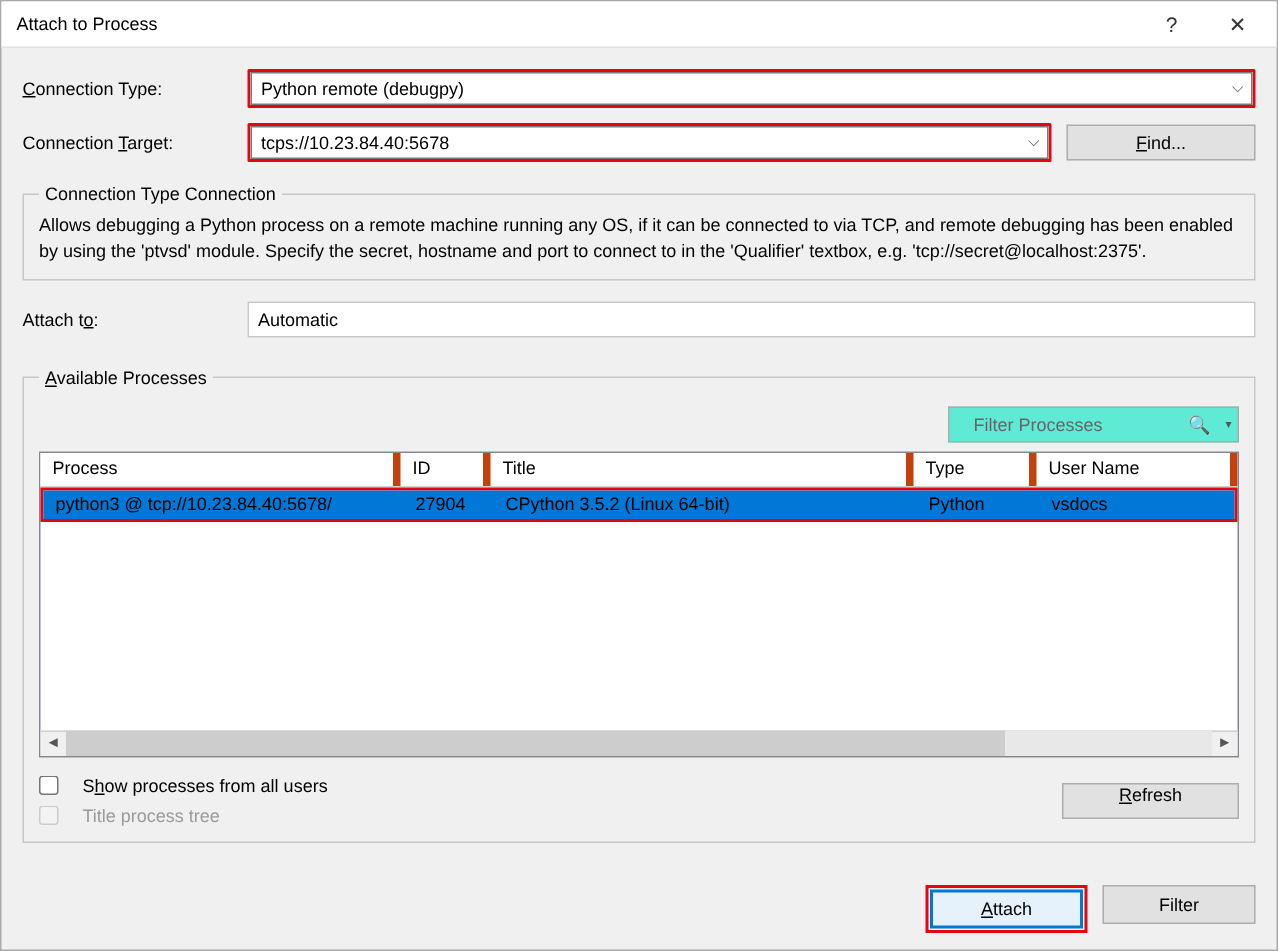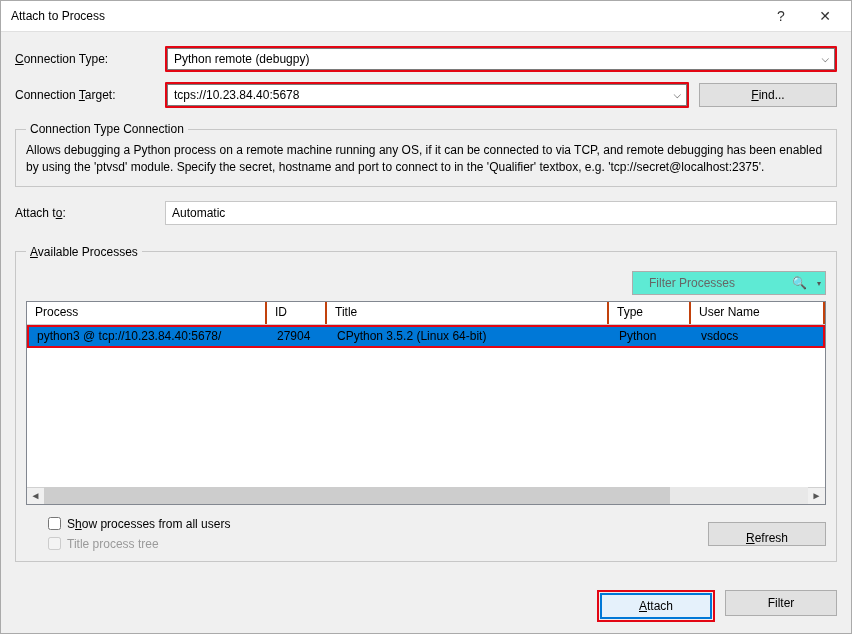--- a/index.html
+++ b/index.html
@@ -68,21 +68,21 @@
       display: flex;
       align-items: center;
       position: relative;
     }
     .select .chev {
       position: absolute; right: 5px; top: 50%;
       transform: translateY(-50%);
       font-size: 10px; color: #555;
     }
     .find-btn {
-      width: 138px; height: 24px;
+      width: 126px; height: 24px;
       margin-left: 10px;
       background: #e1e1e1;
       border: 1px solid #adadad;
       font-size: 12px;
       display:flex;align-items:center;justify-content:center;
     }
     fieldset.info {
       border: 1px solid #c7c7c7;
       padding: 6px 10px 10px 10px;
       margin: 4px 0 14px 0;
@@ -134,21 +134,21 @@
       display:flex; flex-direction:column;
       min-height: 204px;
     }
     .grid-head {
       display:flex;
       background:#fff;
       border-bottom:1px solid #d0d0d0;
       height:23px;
       font-size:12px;
     }
-    .col { padding:3px 8px; border-right:2px solid #c2410c; overflow:hidden; white-space:nowrap; text-overflow:ellipsis; }
+    .col { padding:3px 8px; border-right:5px solid #c2410c; overflow:hidden; white-space:nowrap; text-overflow:ellipsis; }
     .c-proc { width:240px; }
     .c-id   { width:60px; }
     .c-title{ width:282px; }
     .c-type { width:82px; }
     .c-user { flex:1; }
     .grid-body { flex:1; position:relative; }
     .row-hl {
       position:absolute; top:0; left:0; right:0;
       border:2px solid #e30613;
     }
@@ -162,35 +162,35 @@
       height:17px; background:#f0f0f0;
       border-top:1px solid #d0d0d0;
       display:flex; align-items:center;
       position:relative;
     }
     .grid-scroll .arrow { width:17px; text-align:center; font-size:10px; color:#555; }
     .grid-scroll .track { flex:1; height:17px; background:#e8e8e8; position:relative; }
     .grid-scroll .thumb { position:absolute; left:0; top:0; height:100%; width:82%; background:#cdcdcd; }
     .chk-row { display:flex; align-items:center; margin-top:12px; justify-content:space-between; }
     .chk-col { display:flex; flex-direction:column; gap:6px;}
-    .chk { display:flex; align-items:center; gap:6px; font-size:12px;margin-left:22px;}
+    .chk { display:flex; align-items:center; gap:16px; font-size:12px;}
     .chk input { width:13px;height:13px; }
     .chk.disabled { color:#9a9a9a; }
     .refresh-btn {
       width:118px; height:24px;
       background:#e1e1e1; border:1px solid #adadad;
       font-size:12px;
-      display:flex;align-items:flex-end;justify-content:center;
+      display:flex;align-items:flex-start;justify-content:center;
     }
     .footer {
       display:flex; justify-content:flex-end; gap:10px;
       padding: 14px 14px 14px 14px;
     }
     .btn {
-      width:112px; height:26px;
+      width:102px; height:26px;
       background:#e1e1e1; border:1px solid #adadad;
       font-size:12px;
       display:flex;align-items:center;justify-content:center;
     }
     .attach-hl {
       border:2px solid #e30613; padding:1px;
       display:inline-block;
     }
     .btn-default { border:2px solid #0078d7; background:#e5f1fb; }
   </style>

